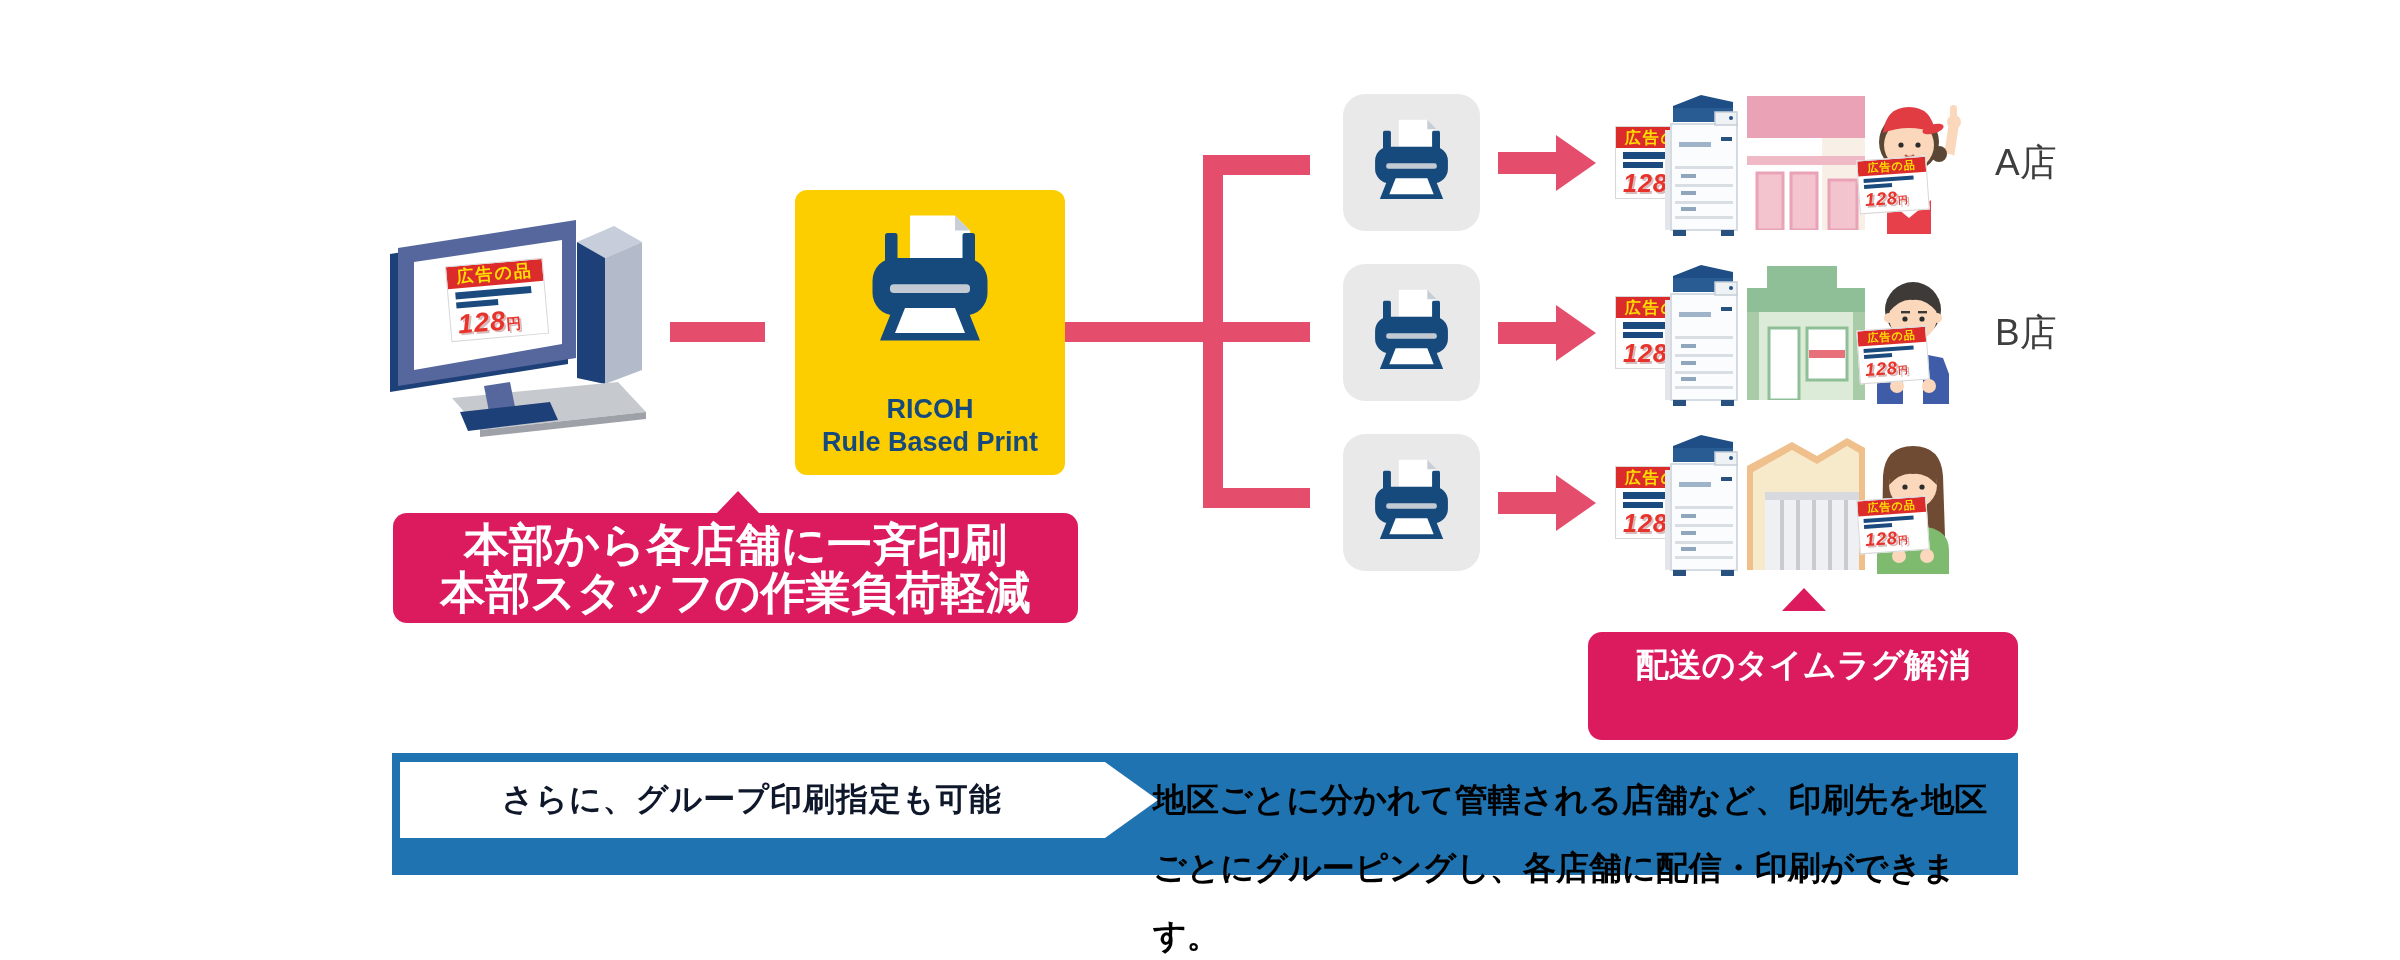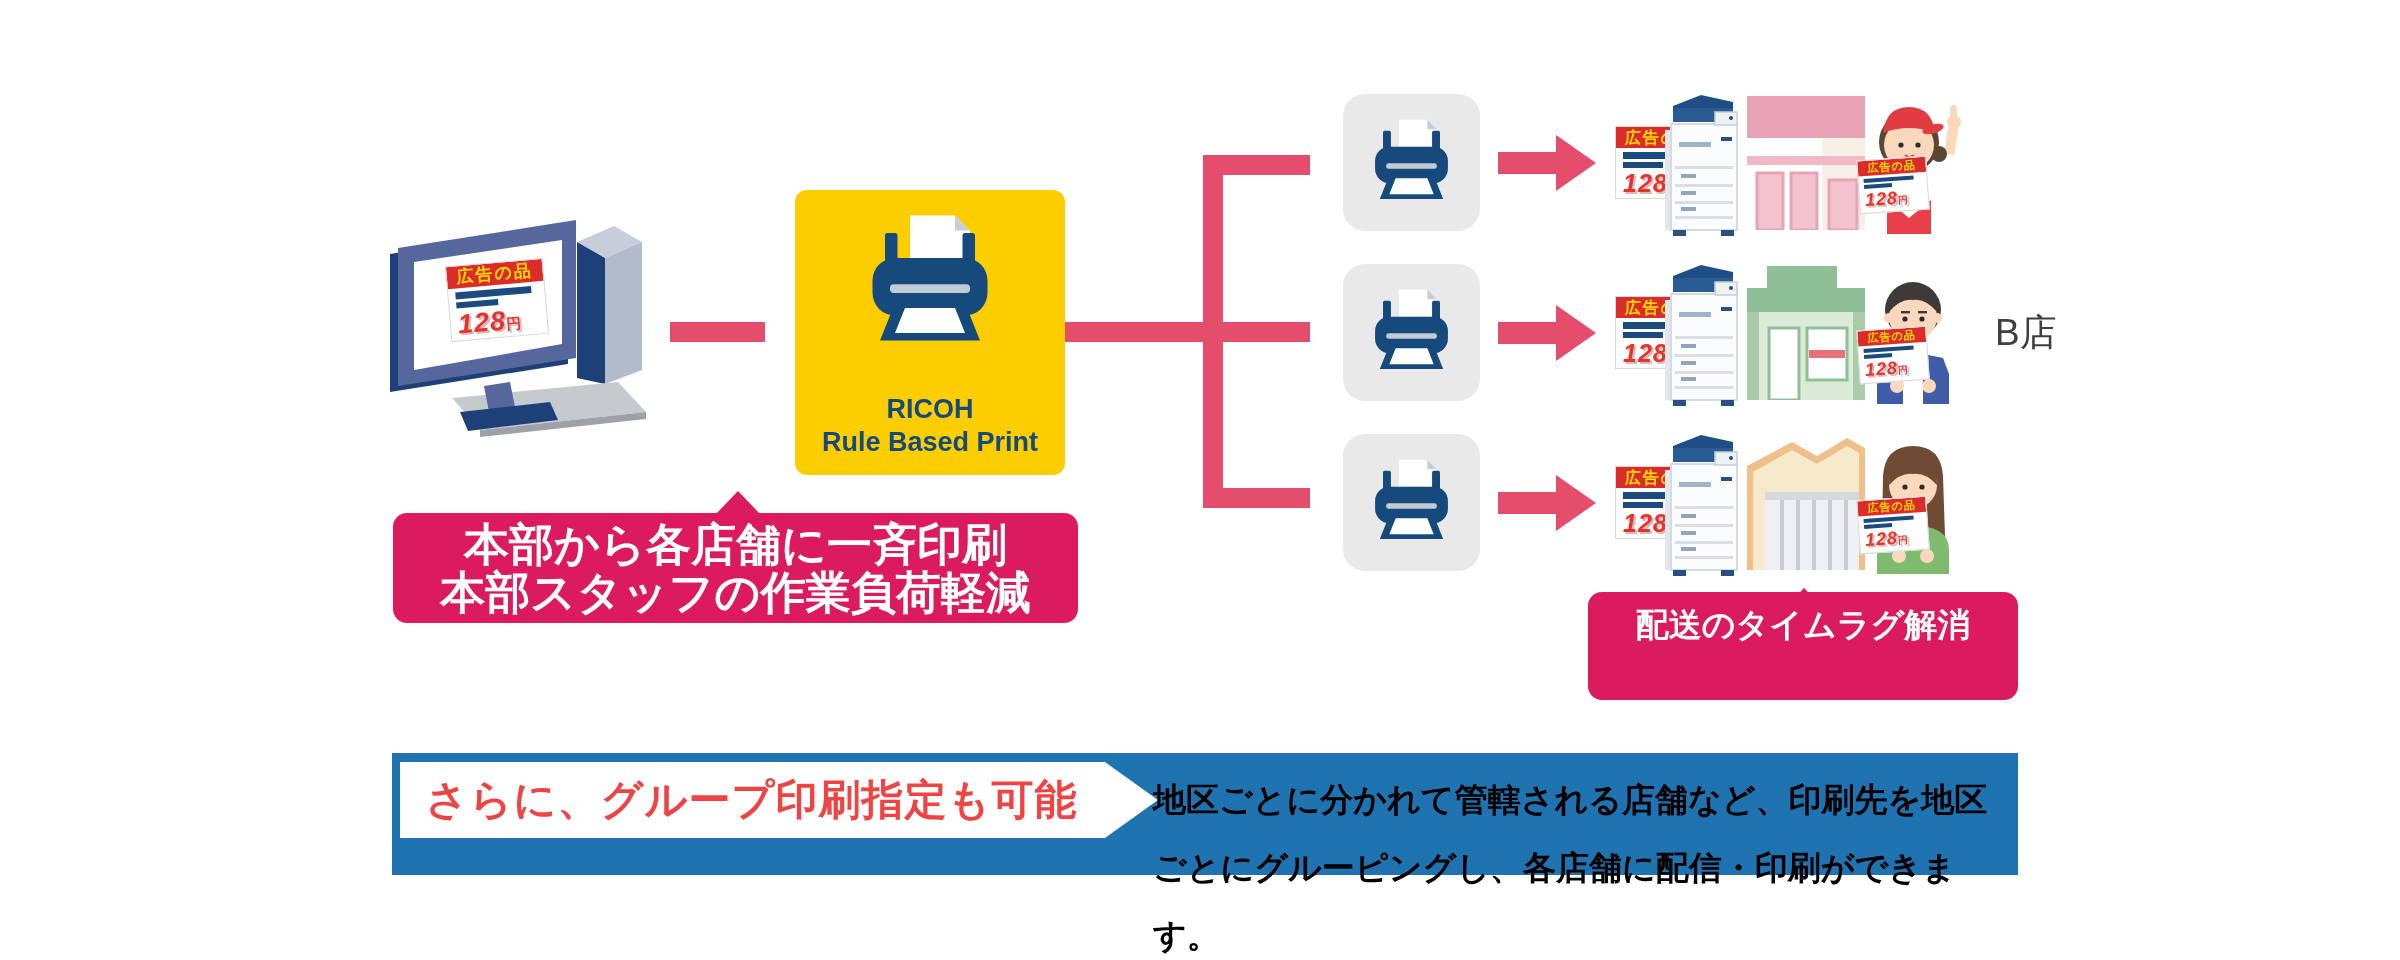--- a/index.html
+++ b/index.html
@@ -65,32 +65,32 @@
   .copier{position:absolute;left:175px;top:0;width:80px;height:146px;}
   .building{position:absolute;left:257px;top:6px;width:118px;height:134px;}
   .person{position:absolute;left:371px;top:2px;width:105px;height:142px;}
   .store-label{position:absolute;left:505px;top:0;width:85px;height:146px;
     display:flex;align-items:center;color:#3E3E3E;font-size:37px;}
 
   
   .callout{position:absolute;background:#DC1B5E;border-radius:14px;color:#ffffff;
     font-weight:bold;text-align:center;}
   .callout-hq{left:393px;top:513px;width:685px;height:110px;font-size:45px;line-height:48px;padding-top:8px;box-sizing:border-box;}
-  .callout-store{left:1588px;top:592px;width:430px;height:108px;font-size:33px;line-height:45px;padding-top:10px;box-sizing:border-box;}
+  .callout-store{left:1588px;top:632px;width:430px;height:108px;font-size:33px;line-height:45px;padding-top:10px;box-sizing:border-box;}
   .callout-tip{position:absolute;width:0;height:0;
     border-left:22px solid transparent;border-right:22px solid transparent;border-bottom:23px solid #DC1B5E;}
   .tip-hq{left:716px;top:491px;}
   .tip-store{left:1782px;top:588px;}
 
   
   .banner-strip{left:392px;top:753px;width:1626px;height:122px;background:#1F73B1;}
   .banner-pennant{position:absolute;left:8px;top:9px;width:758px;height:76px;background:#ffffff;
     clip-path:polygon(0 0,93% 0,100% 50%,93% 100%,0 100%);
     display:flex;align-items:center;justify-content:center;padding-right:55px;box-sizing:border-box;
-    color:#ef4444;font-weight:bold;font-size:42px;letter-spacing:1px;}
+    color:#0f172a;font-weight:bold;font-size:32px;letter-spacing:1px;}
   .banner-body{position:absolute;left:761px;top:13px;color:#000000;font-weight:bold;
     font-size:33px;line-height:68px;}
 
   .computer{left:390px;top:212px;width:260px;height:235px;}
 </style>
 </head>
 <body>
 
 <svg width="0" height="0" style="position:absolute">
   <defs>
@@ -224,20 +224,21 @@
       <path d="M44,63 Q48,67 53,63" stroke="#B35A4D" stroke-width="2" fill="none"></path>
       <path d="M14,142 L14,116 Q14,96 36,92 L60,92 Q82,96 82,116 L82,142 Z" fill="#ffffff"></path>
       <polygon points="26,142 26,108 48,126 70,108 70,142" fill="#E8404A"></polygon>
     </svg>
     <div class="flyer held-flyer">
       <div class="flyer-header">広告の品</div>
       <div class="flyer-bar b-long"></div>
       <div class="flyer-bar b-short"></div>
       <div class="flyer-price"><span>128</span><span class="unit">円</span></div>
     </div>
+    <div class="store-label">A店</div>
   </div>
 
   <div class="store-row row-b">
     <div class="arrow">
         <div class="shaft"></div>
         <div class="head"></div>
       </div>
     <div class="flyer station-flyer">
       <div class="flyer-header">広告の品</div>
       <div class="flyer-bar b-long"></div>

